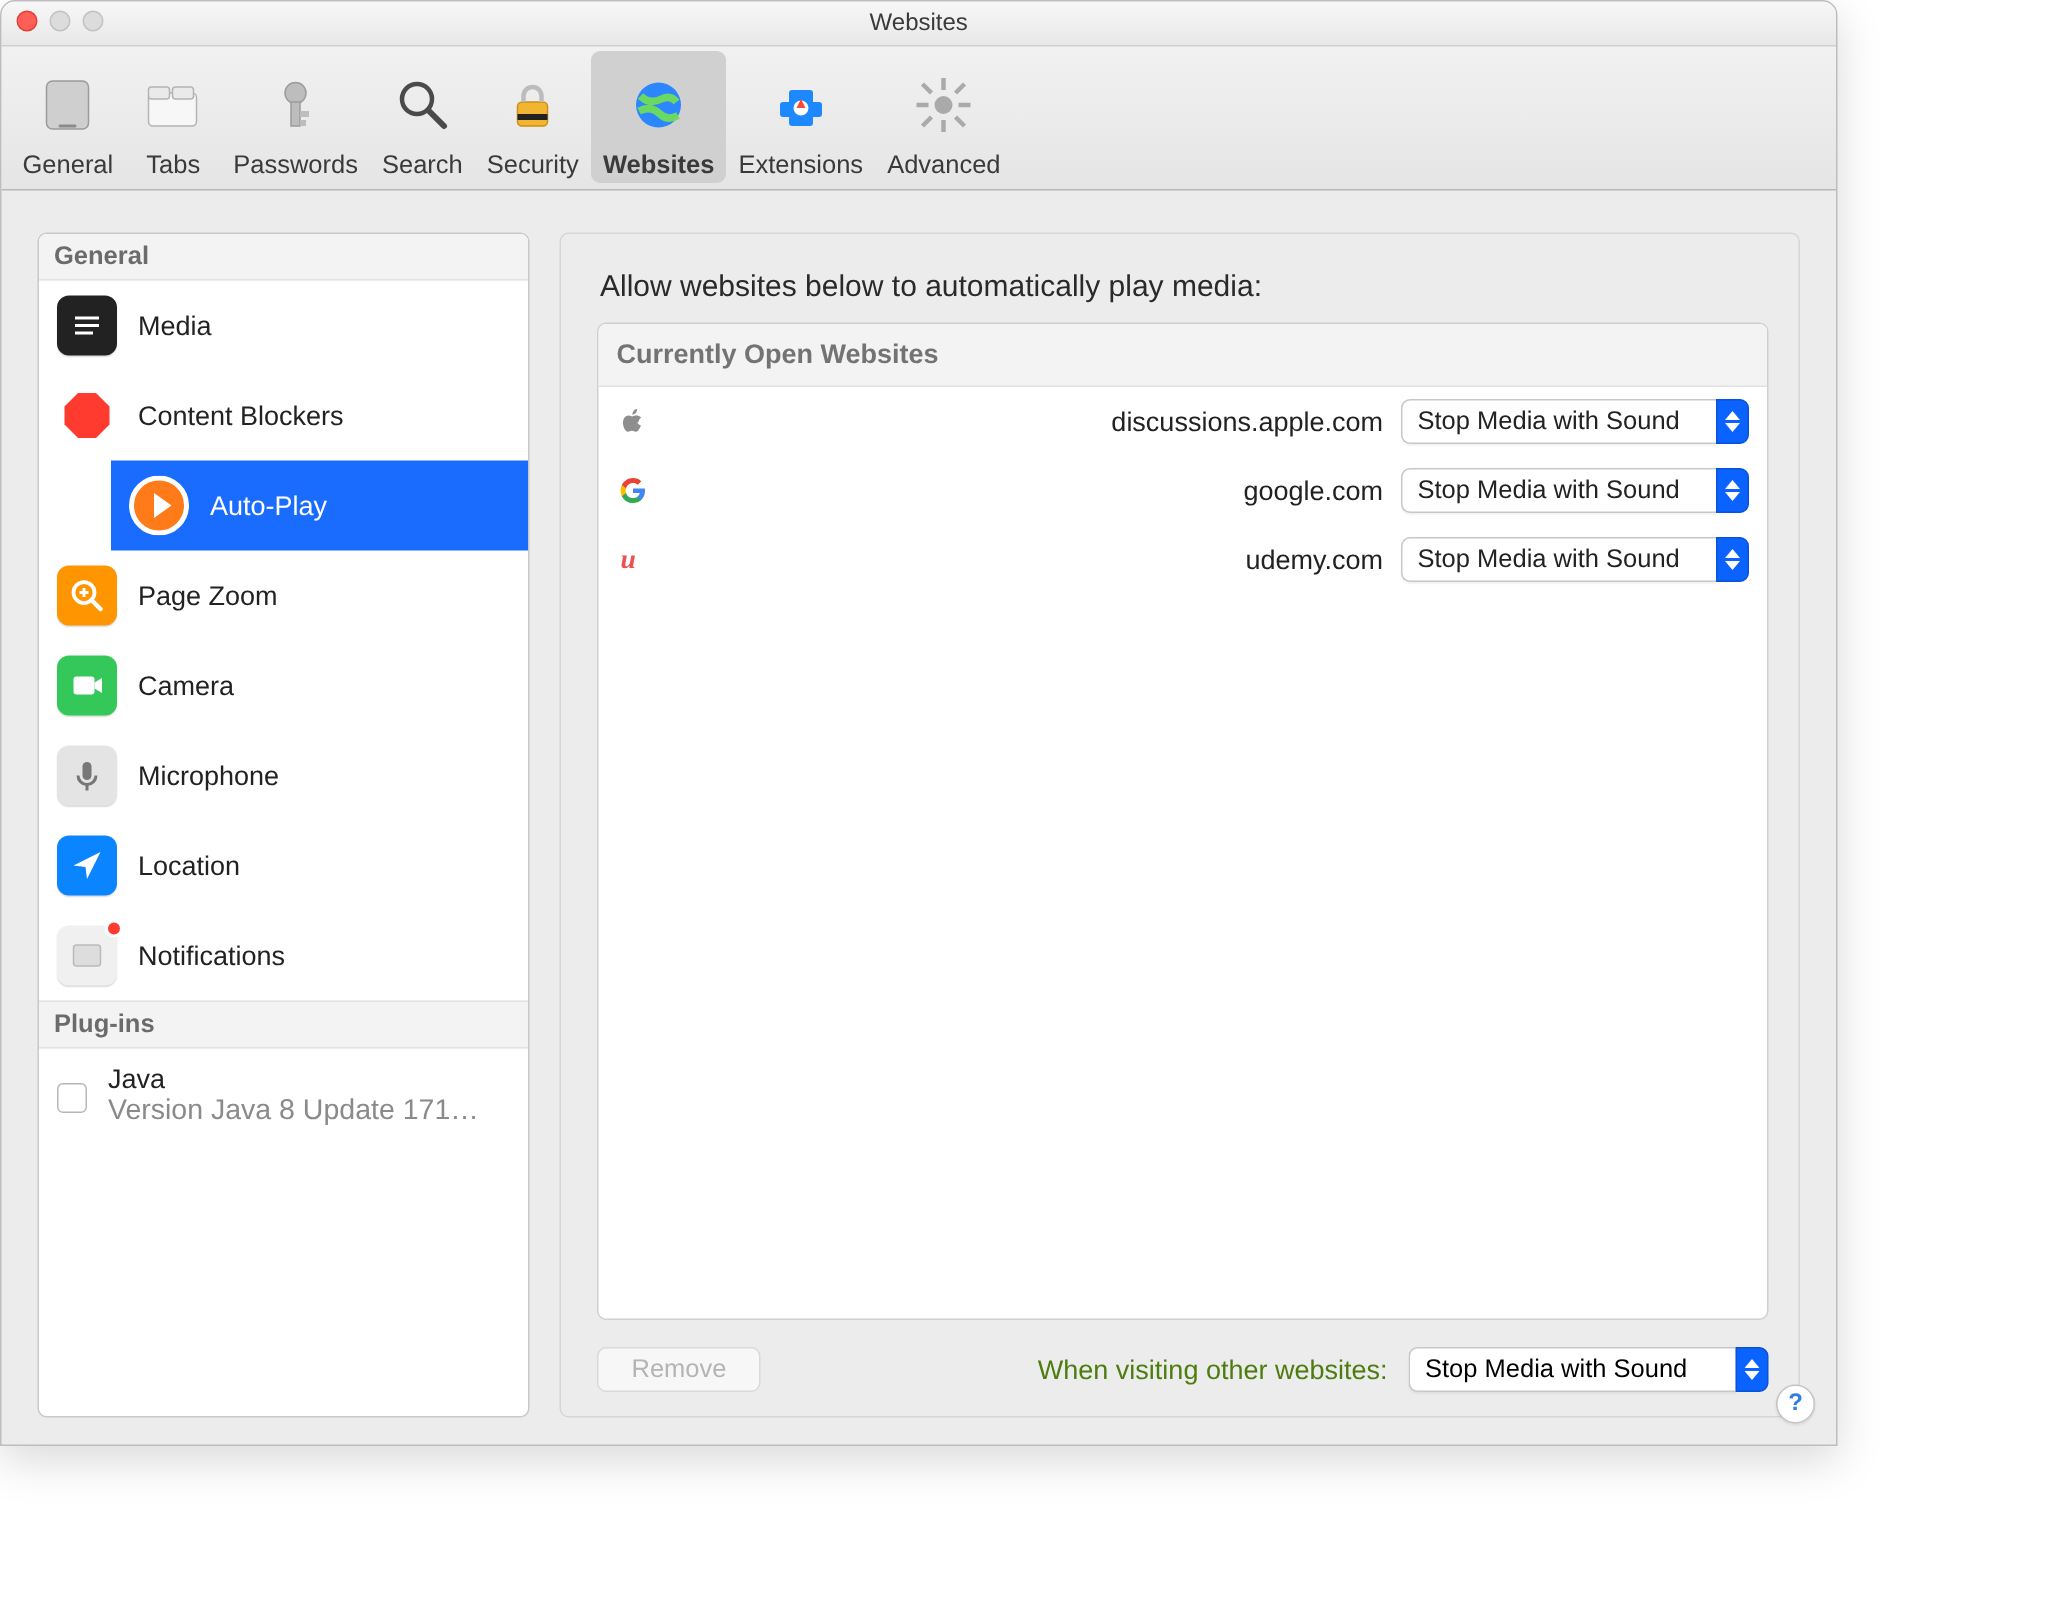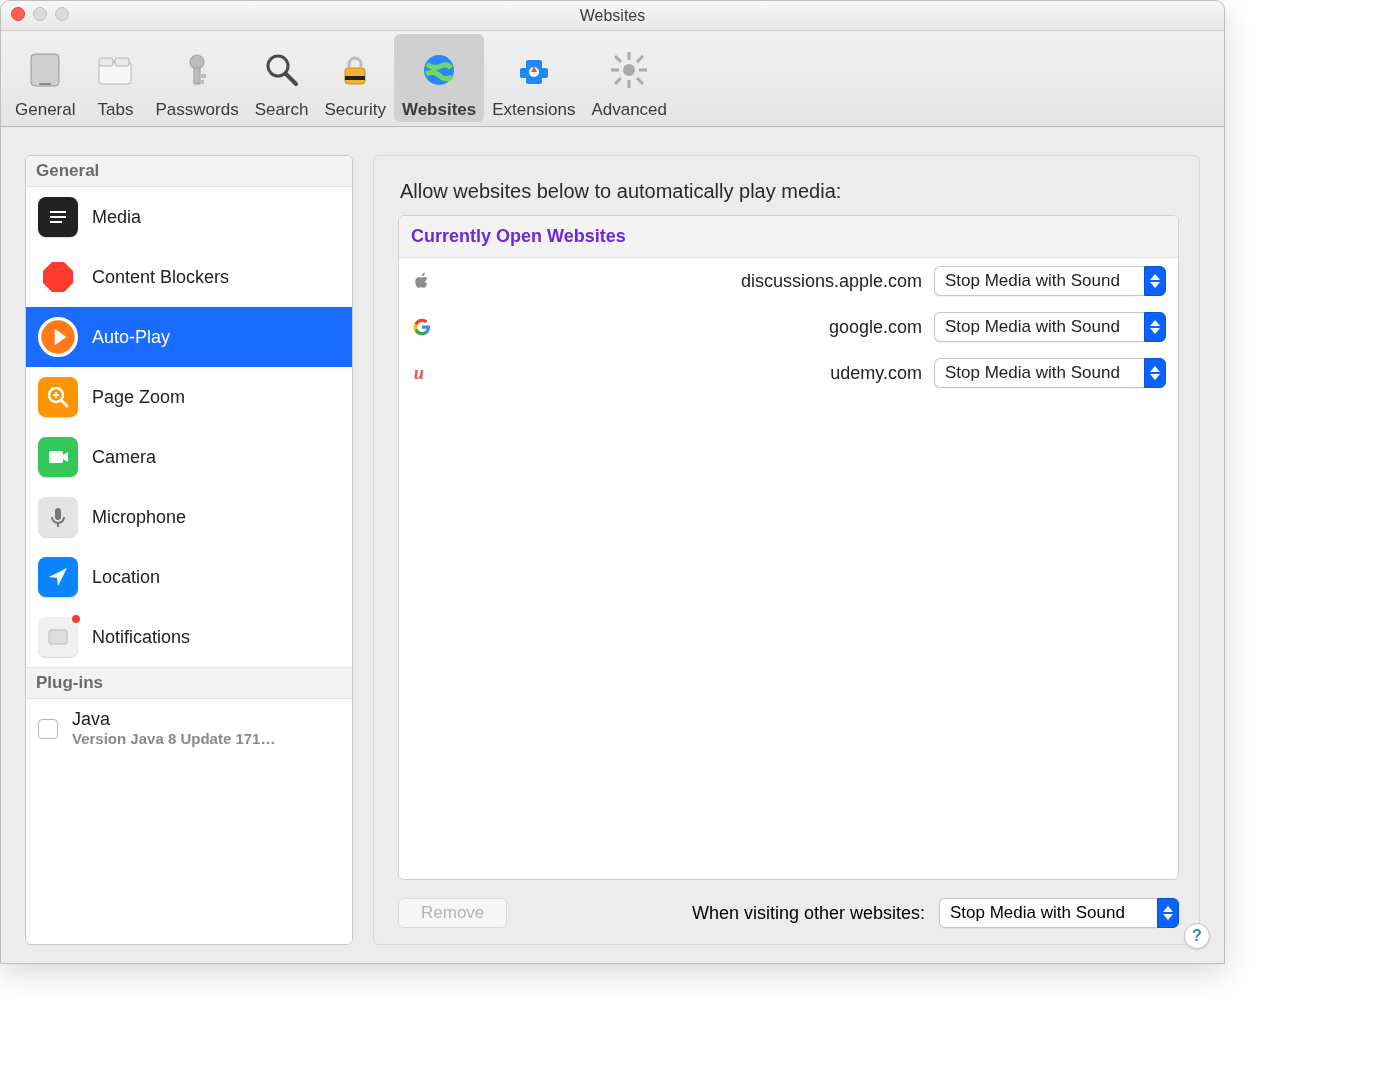--- a/index.html
+++ b/index.html
@@ -129,20 +129,21 @@
     align-items: center;
     gap: 14px;
     padding: 10px 12px;
     font-size: 18px;
     color: #222;
     cursor: default;
   }
   .sb-item.selected {
     background: var(--mac-select);
     color: #fff;
+    margin-left: 48px;
   }
   .sb-item .sb-icon {
     width: 40px; height: 40px;
     flex: 0 0 40px;
     border-radius: 8px;
     display: flex; align-items: center; justify-content: center;
     position: relative;
     box-shadow: 0 1px 1px rgba(0,0,0,0.15);
   }
   .sb-item .sb-icon svg { width: 24px; height: 24px; }
@@ -154,21 +155,21 @@
   }
   .plugin-check {
     width: 20px; height: 20px;
     border: 1px solid #b7b7b7;
     border-radius: 4px;
     background: #fff;
     margin-top: 2px;
     flex: 0 0 20px;
   }
   .plugin-text .plugin-name { font-size: 18px; color: #222; }
-  .plugin-text .plugin-version { font-size: 15px; color: #8a8a8a; font-weight: bold; }
+  .plugin-text .plugin-version { font-size: 19px; color: #8a8a8a; }
 
   
   .panel {
     flex: 1 1 auto;
     border: 1px solid #d6d6d6;
     border-radius: 6px;
     background: #ececec;
     padding: 20px 20px 16px 24px;
     display: flex;
     flex-direction: column;
@@ -184,21 +185,21 @@
     border: 1px solid #cfcfcf;
     border-radius: 6px;
     overflow: hidden;
     display: flex;
     flex-direction: column;
   }
   .site-header {
     padding: 10px 12px;
     font-size: 18px;
     font-weight: 700;
-    color: #6d28d9;
+    color: #737373;
     background: #f3f3f3;
     border-bottom: 1px solid #e2e2e2;
   }
   .site-row {
     display: flex;
     align-items: center;
     padding: 8px 12px;
     gap: 12px;
     font-size: 18px;
     color: #222;
@@ -246,21 +247,21 @@
   .remove-btn {
     font-size: 17px;
     color: #b4b4b4;
     background: #f7f7f7;
     border: 1px solid #d9d9d9;
     border-radius: 6px;
     padding: 4px 22px;
   }
   .other-label {
     font-size: 18px;
-    color: #000000;
+    color: #4d7c0f;
   }
   .help {
     position: absolute;
     right: 14px;
     bottom: 14px;
     width: 26px; height: 26px;
     border-radius: 50%;
     border: 1px solid #c5c5c5;
     background: #ffffff;
     display: flex; align-items: center; justify-content: center;

